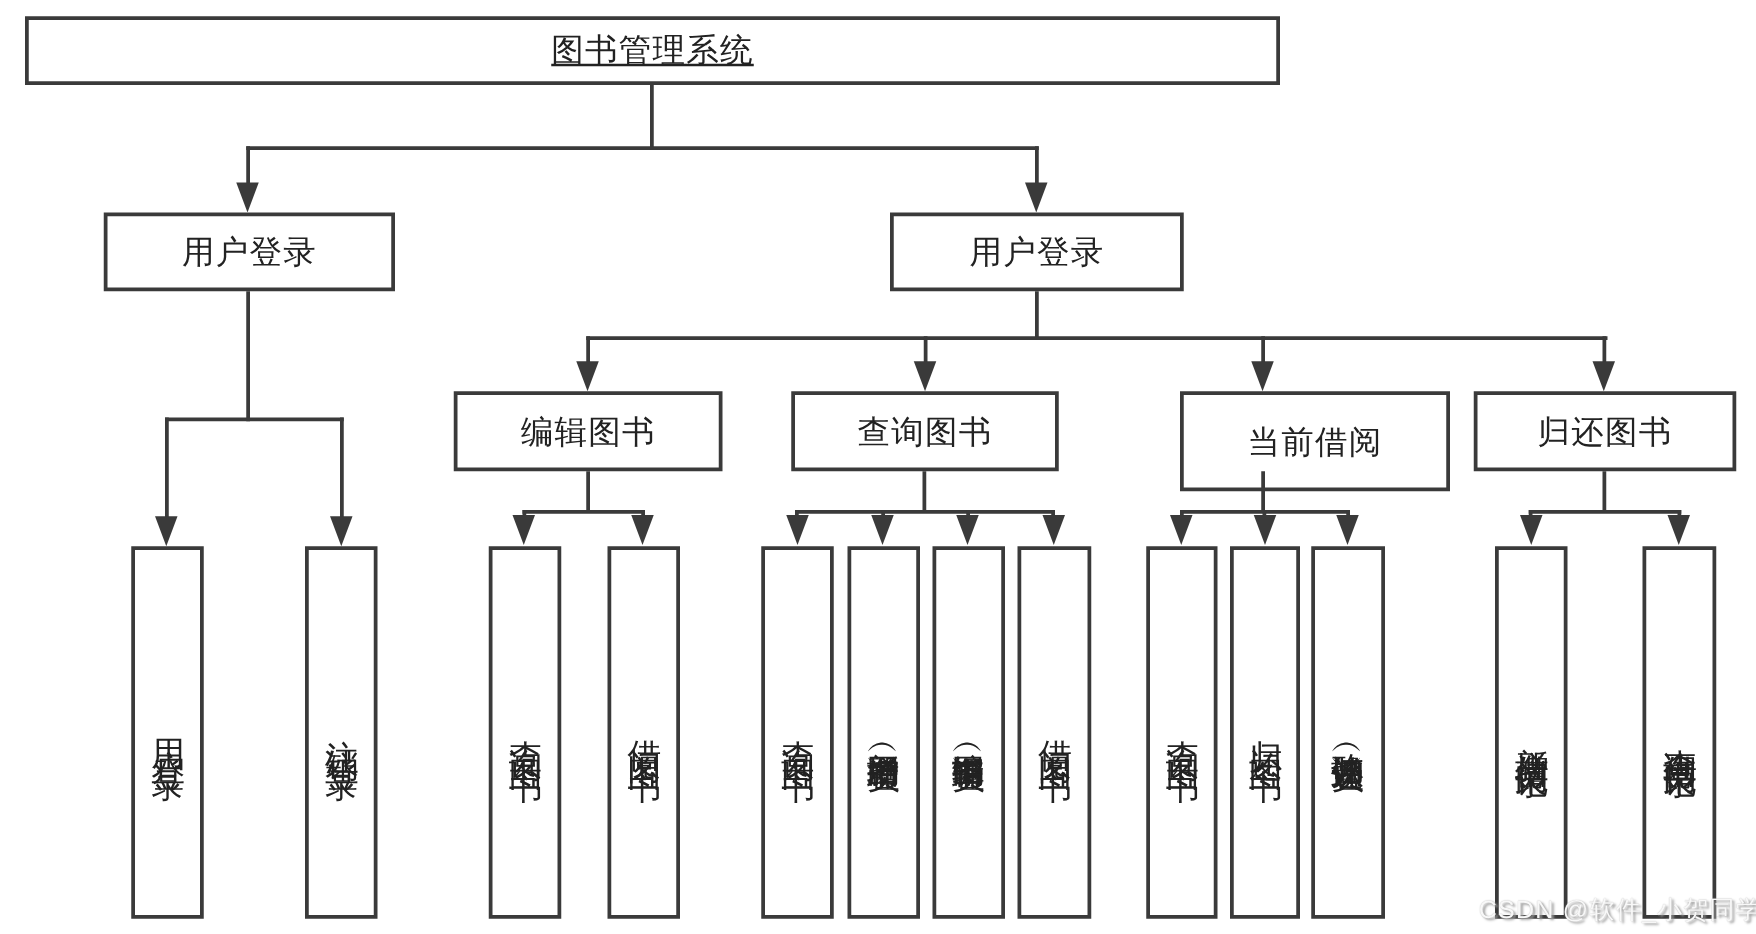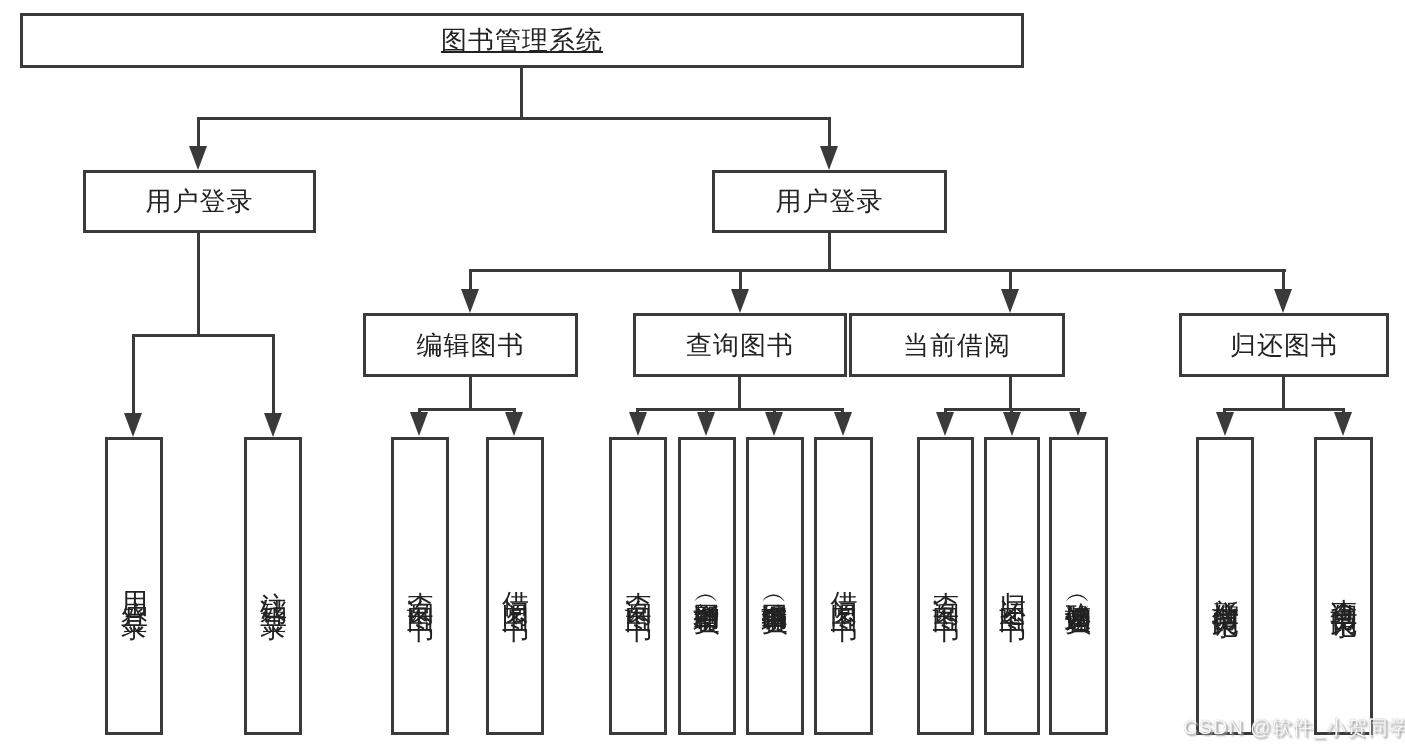--- a/index.html
+++ b/index.html
@@ -95,21 +95,21 @@
   <i class="ln" style="left:739px;top:269px;width:3px;height:22px;"></i>
   <i class="ln" style="left:1009px;top:269px;width:3px;height:22px;"></i>
   <i class="ln" style="left:1282px;top:269px;width:3px;height:22px;"></i>
   <i class="ar" style="left:461px;top:289px;"></i>
   <i class="ar" style="left:731px;top:289px;"></i>
   <i class="ar" style="left:1001px;top:289px;"></i>
   <i class="ar" style="left:1274px;top:289px;"></i>
 
   <div class="box" style="left:363px;top:313px;width:215px;height:64px;">编辑图书</div>
   <div class="box" style="left:633px;top:313px;width:214px;height:64px;">查询图书</div>
-  <div class="box" style="left:849px;top:313px;width:216px;height:64px;">当前借阅</div>
+  <div class="box" style="left:944px;top:313px;width:216px;height:80px;">当前借阅</div>
   <div class="box" style="left:1179px;top:313px;width:210px;height:64px;">归还图书</div>
 
   <i class="ln" style="left:469px;top:377px;width:3px;height:33px;"></i>
   <i class="ln" style="left:418px;top:408px;width:98px;height:3px;"></i>
   <i class="ln" style="left:418px;top:408px;width:3px;height:7px;"></i>
   <i class="ln" style="left:513px;top:408px;width:3px;height:7px;"></i>
   <i class="ar" style="left:410px;top:412px;"></i>
   <i class="ar" style="left:505px;top:412px;"></i>
 
   <i class="ln" style="left:738px;top:377px;width:3px;height:33px;"></i>

